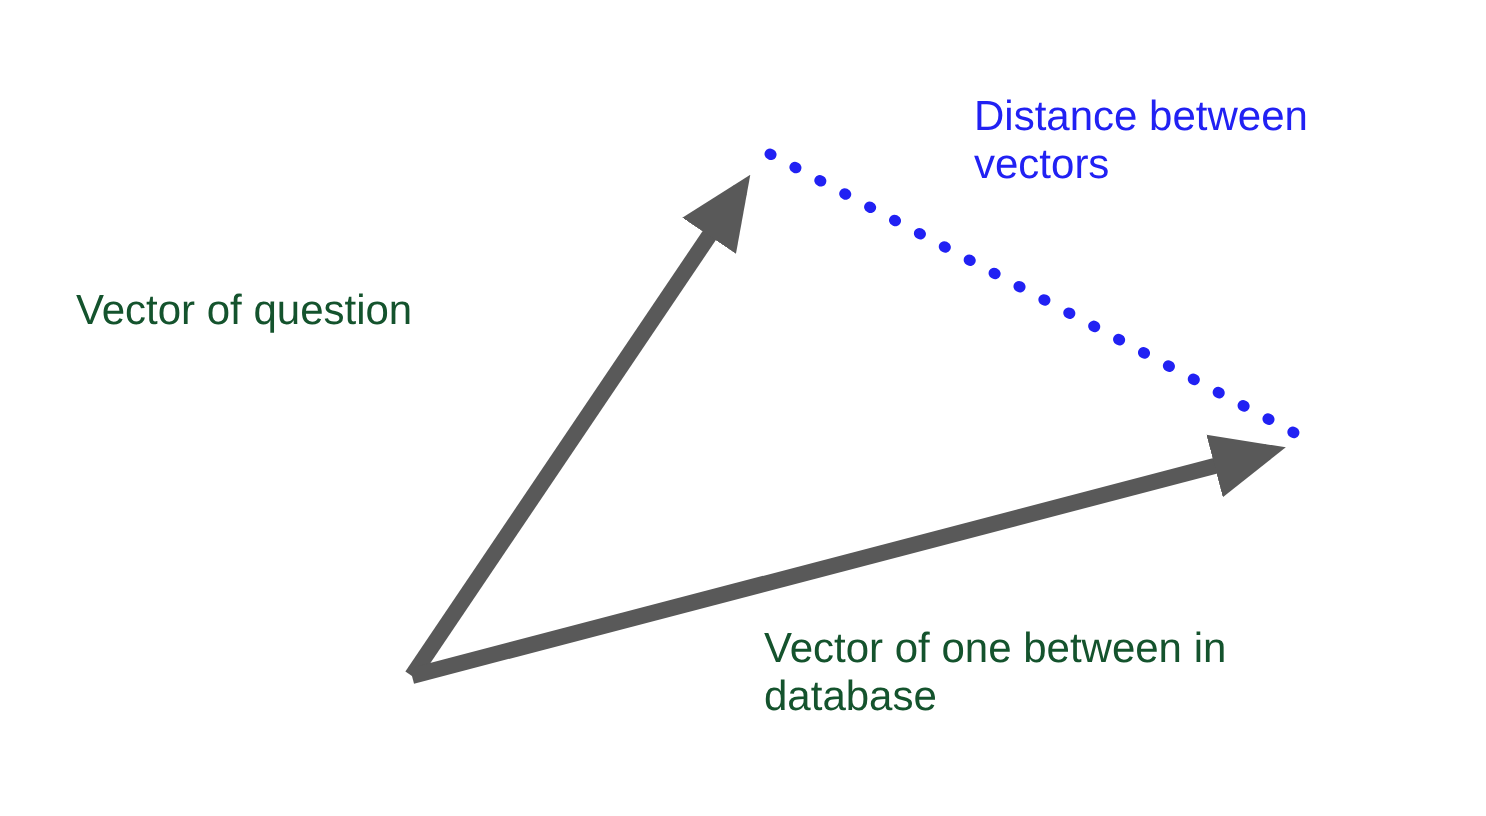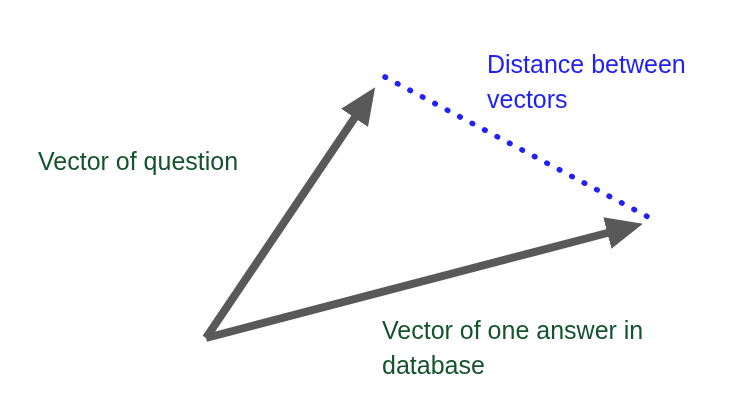--- a/index.html
+++ b/index.html
@@ -17,22 +17,22 @@
       background: #ffffff;
       overflow: hidden;
     }
     .diagram-svg {
       position: absolute;
       top: 0;
       left: 0;
     }
     .label {
       position: absolute;
-      font-size: 25px;
-      line-height: 35px;
+      font-size: 21px;
+      line-height: 24px;
       white-space: pre-line;
     }
     .label-gray {
       color: #14532d;
     }
     .label-blue {
       color: #2121f3;
     }
   </style>
 </head>
@@ -52,16 +52,16 @@
     <line x1="206" y1="338" x2="634" y2="226" stroke-width="8" marker-end="url(#arrowhead)" stroke="#595959"></line>
 
     <line x1="385" y1="77" x2="652" y2="219" stroke-width="5.5" stroke-linecap="round" stroke-dasharray="0.6 13.5" stroke="#2121f3"></line>
   </svg>
 
   <div class="label label-gray" style="left:38px; top:144px;">Vector of question</div>
 
   <div class="label label-blue" style="left:487px; top:47px;">Distance between
 vectors</div>
 
-  <div class="label label-gray" style="left:382px; top:313px;">Vector of one answer in
+  <div class="label label-gray" style="left:382px; top:313px;">Vector of one between in
 database</div>
 
 </div>
 
 </body></html>

